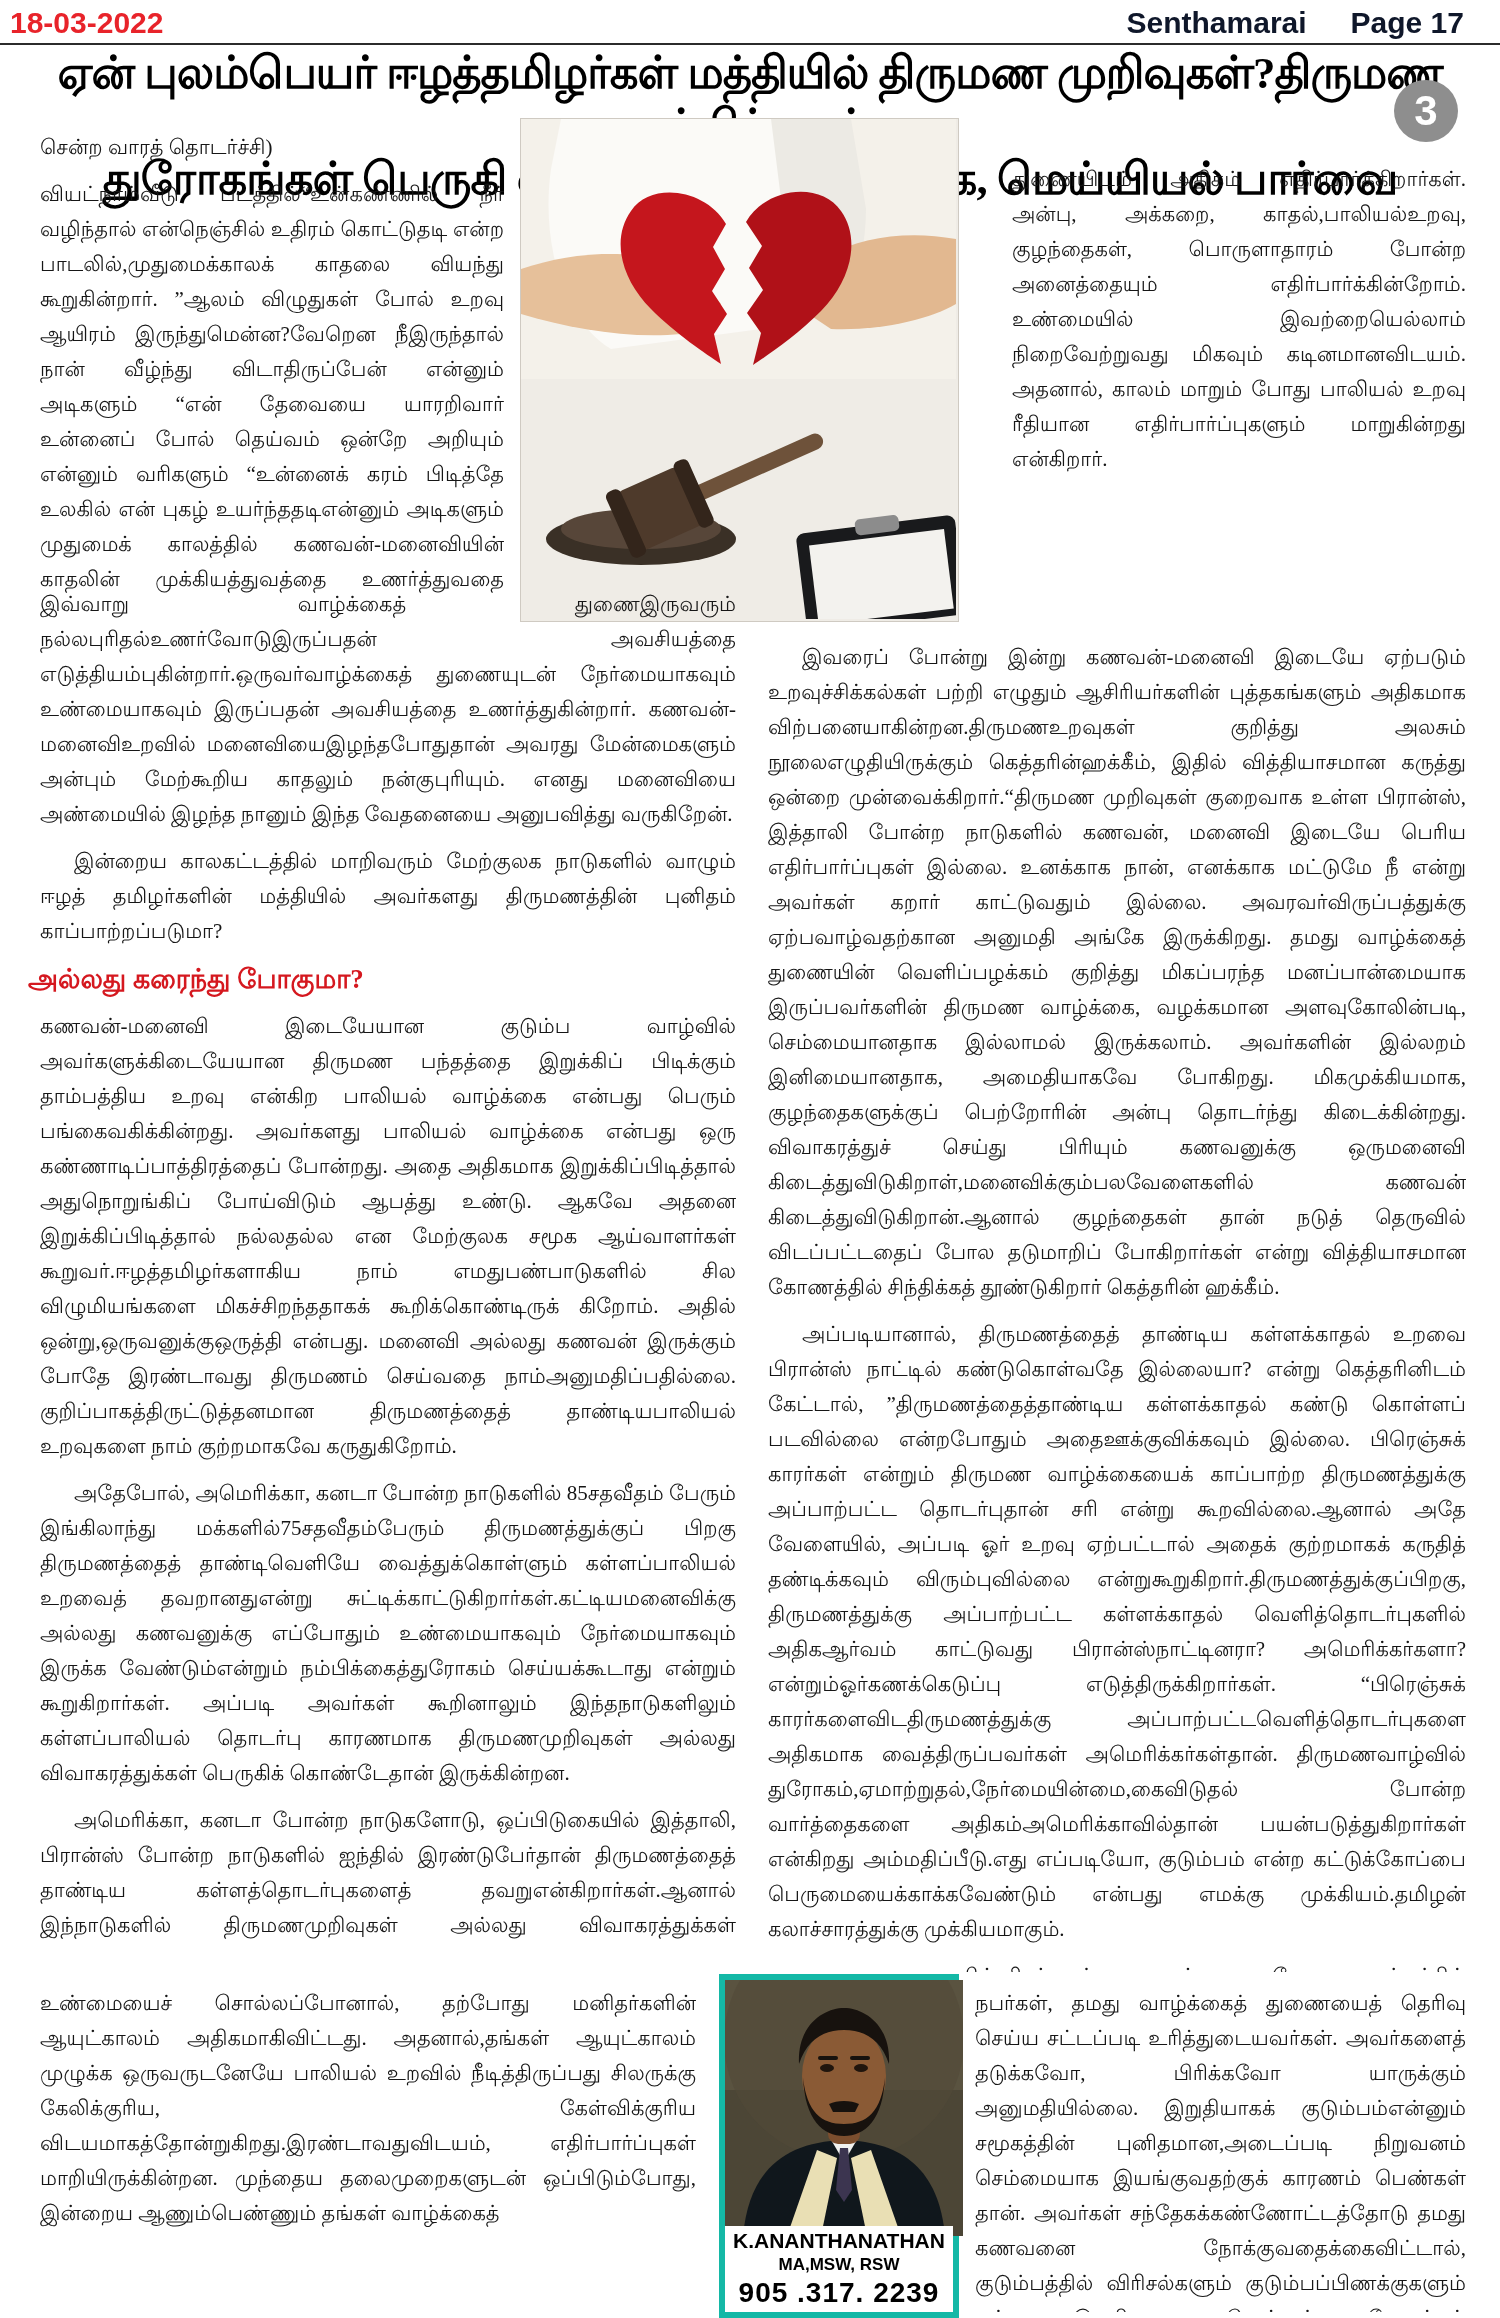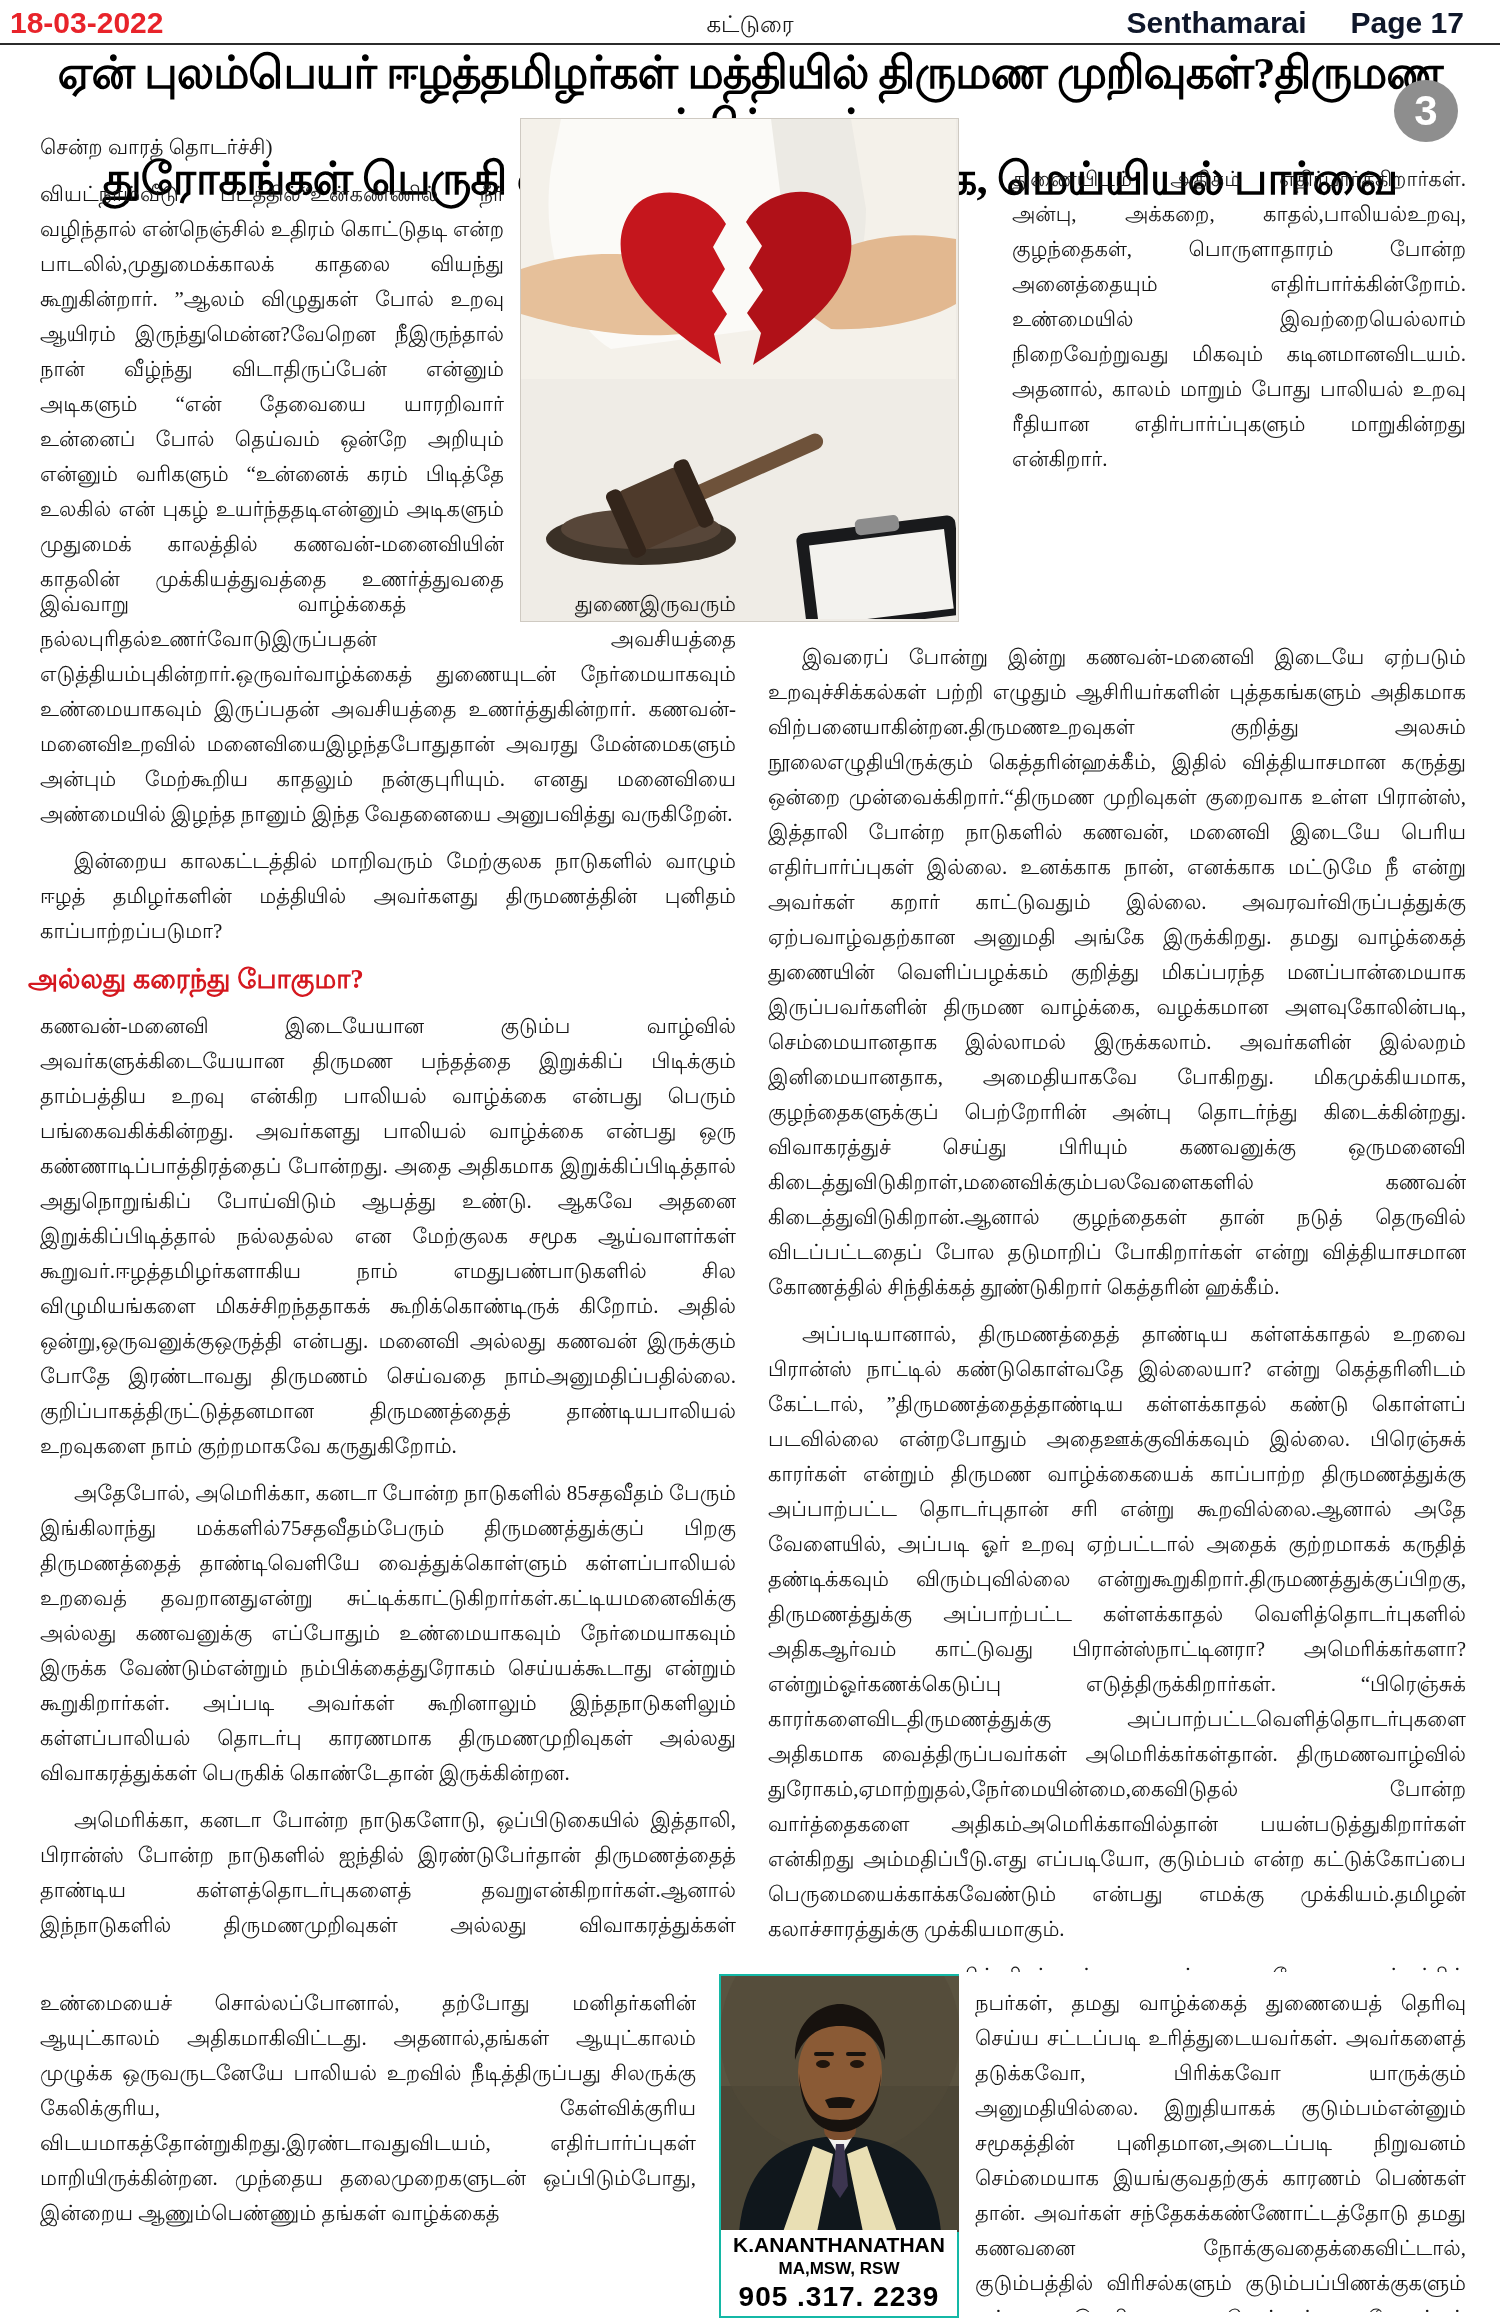--- a/index.html
+++ b/index.html
@@ -22,35 +22,34 @@
   .tx{position:absolute;font-size:21px;line-height:35px;text-align:justify;overflow:hidden;}
   .tx p{margin:12px;}
   .tx p.ind{text-indent:34px;}
   .subhead{margin:1px 0;color:#d5181f;font-weight:bold;font-size:27px;line-height:36px;text-align:left;}
   .lead-par-bold{font-weight:bold;}
   .gap-top{margin-top:34px;}
   
   .lead-photo{position:absolute;left:520px;top:118px;width:437px;height:502px;border:1px solid #cfcac2;
               background:#efece6;}
   .author{position:absolute;left:719px;top:1974px;width:240px;height:344px;background:#fff;
-          border:2px solid #14b8a6;box-sizing:border-box;}
+          border:6px solid #14b8a6;box-sizing:border-box;}
   .author svg{display:block;}
   .author-caption{position:absolute;left:0;right:0;bottom:0;height:86px;background:#fff;text-align:center;
                   font-family:"Liberation Sans","DejaVu Sans",sans-serif;color:#000;}
   .cap-name{font-size:21px;font-weight:bold;line-height:26px;margin-top:2px;}
   .cap-cred{font-size:17px;font-weight:bold;line-height:22px;}
   .cap-phone{font-size:28px;font-weight:bold;line-height:34px;letter-spacing:1px;}
 </style>
 </head>
 <body>
 
 <div class="page">
 
   <div class="hdr-date">18-03-2022</div>
-  <div class="hdr-section">கட்டுரை</div>
   <div class="hdr-right">
     <span>Senthamarai</span>
     <span>Page 17</span>
   </div>
   <div class="hdr-rule"></div>
 
   <div class="title">
     <div>ஏன் புலம்பெயர் ஈழத்தமிழர்கள் மத்தியில் திருமண முறிவுகள்?திருமண நம்பிக்கைத்</div>
     <div>துரோகங்கள் பெருகி வருகின்றன? - ஓர் சமுக, மெய்யியல் பார்வை</div>
   </div>

